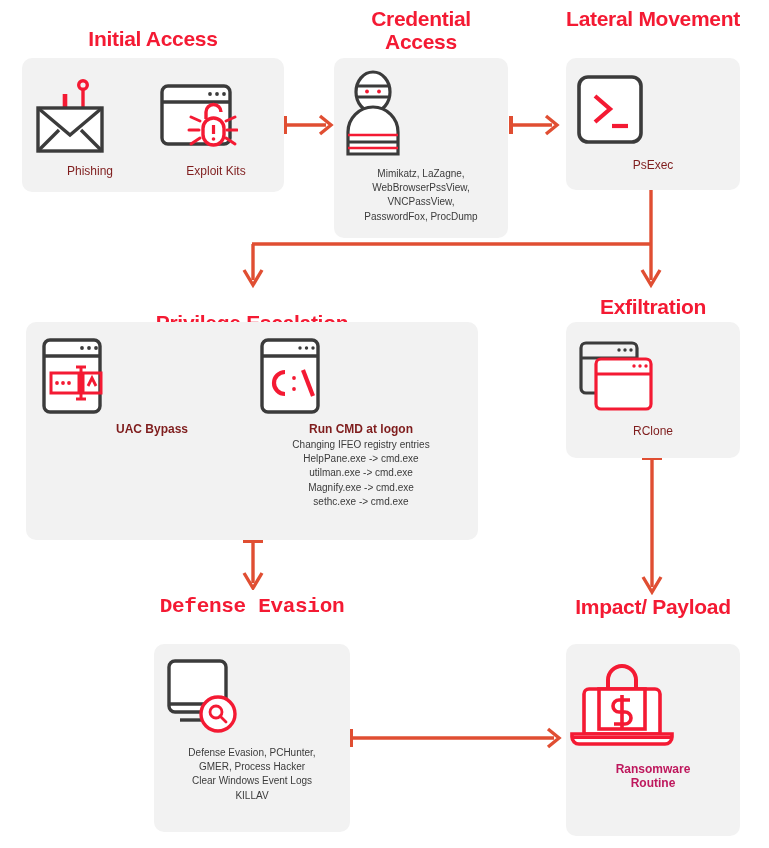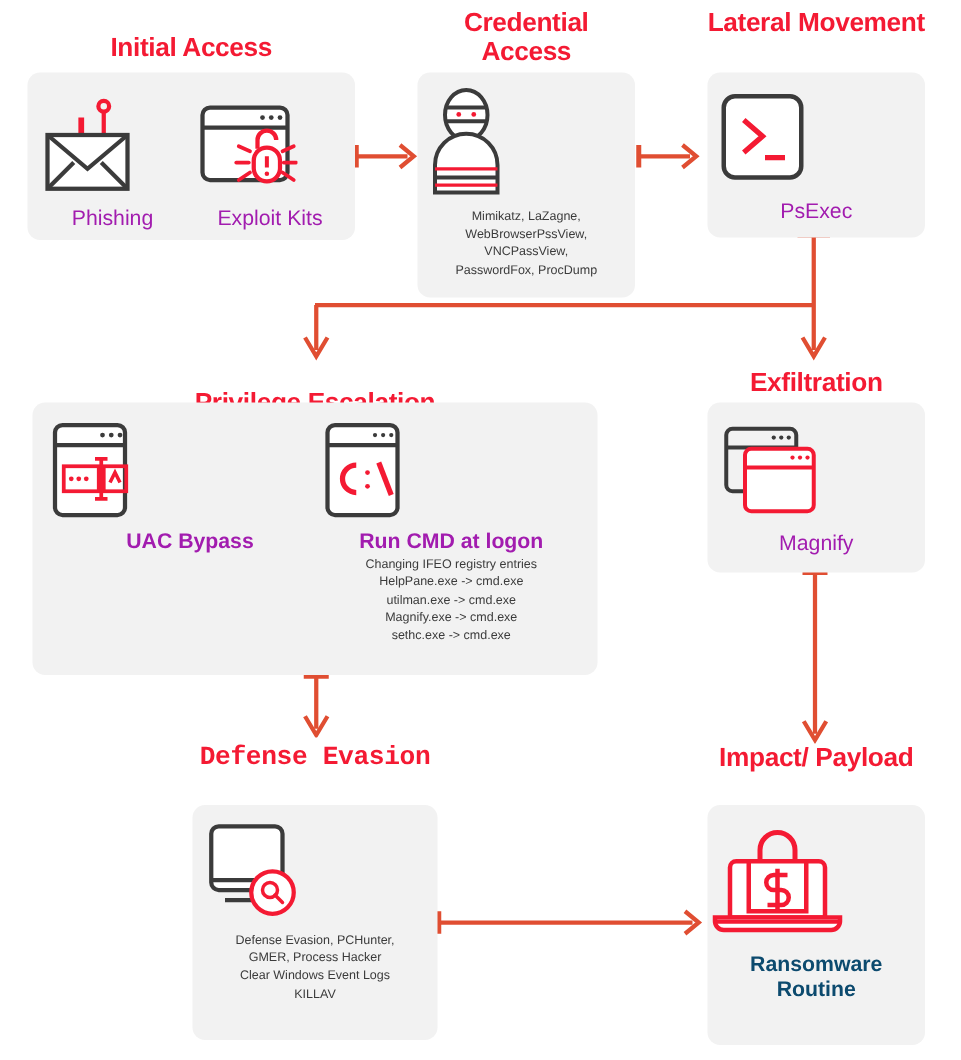--- a/index.html
+++ b/index.html
@@ -54,42 +54,42 @@
     position: absolute;
     box-sizing: border-box;
     text-align: center;
   }
   .icon-wrap {
     display: block;
     margin: 0 auto;
   }
   .caption {
     display: block;
-    color: #a21caf;
-    font-size: 17px;
+    color: #7f1d1d;
+    font-size: 12px;
     line-height: 1.42;
     margin-top: 7px;
   }
   .caption.bold {
     font-weight: bold;
   }
   .caption.tight {
     margin-top: 5px;
   }
   .sub {
     display: block;
     color: #3B3B3B;
     font-size: 10px;
     line-height: 1.42;
     white-space: pre-line;
   }
   .caption.red {
-    color: #0c4a6e;
+    color: #be185d;
     font-weight: bold;
-    font-size: 17px;
+    font-size: 12px;
     line-height: 1.18;
     white-space: pre-line;
   }
 
   
   .connector {
     position: absolute;
     overflow: visible;
   }
   svg { display: block; }
@@ -318,21 +318,21 @@
           <circle cx="59" cy="18" r="1.7" fill="#3B3B3B"></circle>
           <circle cx="65" cy="18" r="1.7" fill="#3B3B3B"></circle>
 
           <path d="M30 32 a5 5 0 0 1 5 -5 H80 a5 5 0 0 1 5 5 V72 a5 5 0 0 1 -5 5 H35 a5 5 0 0 1 -5 -5 Z" fill="#ffffff" stroke="#F41A33" stroke-width="3.2"></path>
           <line x1="30" y1="42" x2="85" y2="42" stroke="#F41A33" stroke-width="3.2"></line>
           <circle cx="68" cy="34" r="1.7" fill="#F41A33"></circle>
           <circle cx="74" cy="34" r="1.7" fill="#F41A33"></circle>
           <circle cx="80" cy="34" r="1.7" fill="#F41A33"></circle>
         </svg>
       </span>
-      <span class="caption">Magnify</span>
+      <span class="caption">RClone</span>
     </div>
   </div>
 
   <div class="stage" style="left:154px; top:596px; width:196px; height:236px;">
     <div class="stage-title" style="top:0;font-family:Liberation Mono, monospace;">Defense Evasion</div>
     <div class="stage-box" style="top:48px; height:188px;"></div>
 
     <div class="itemcol" style="left:0; top:58px; width:196px;">
       <span class="icon-wrap">
         <svg width="94" height="84" viewBox="0 0 94 84">

